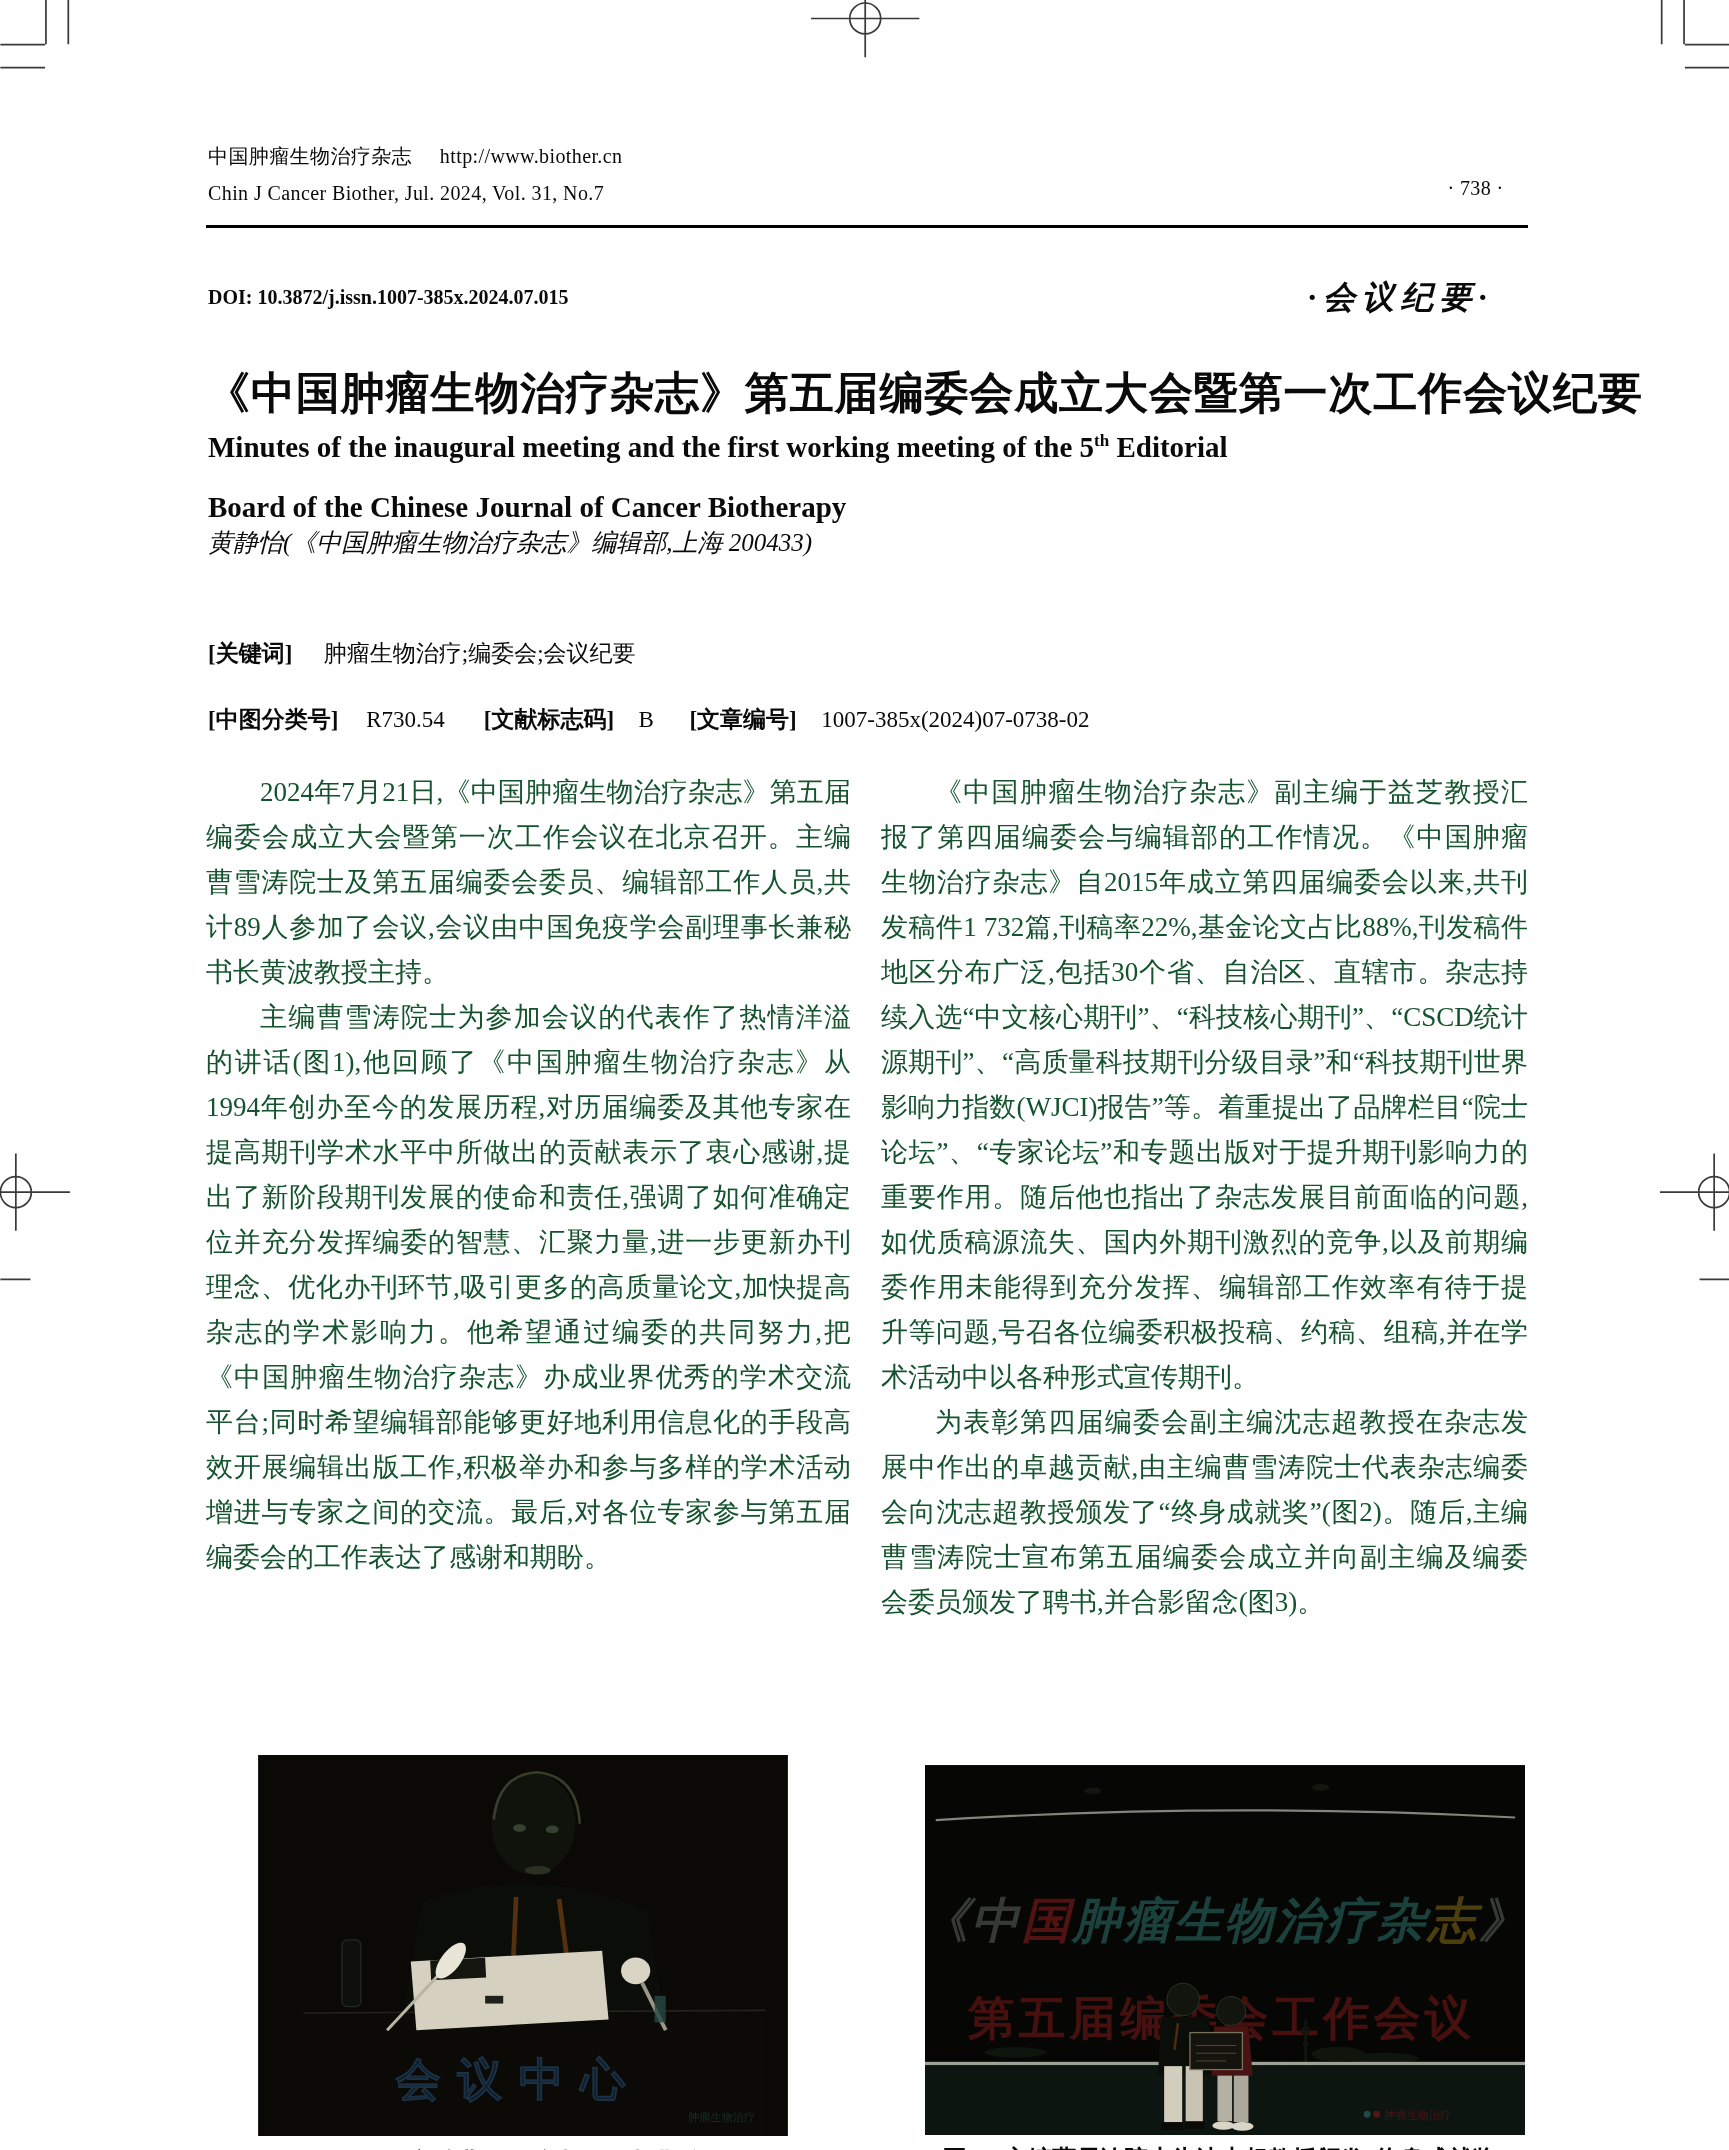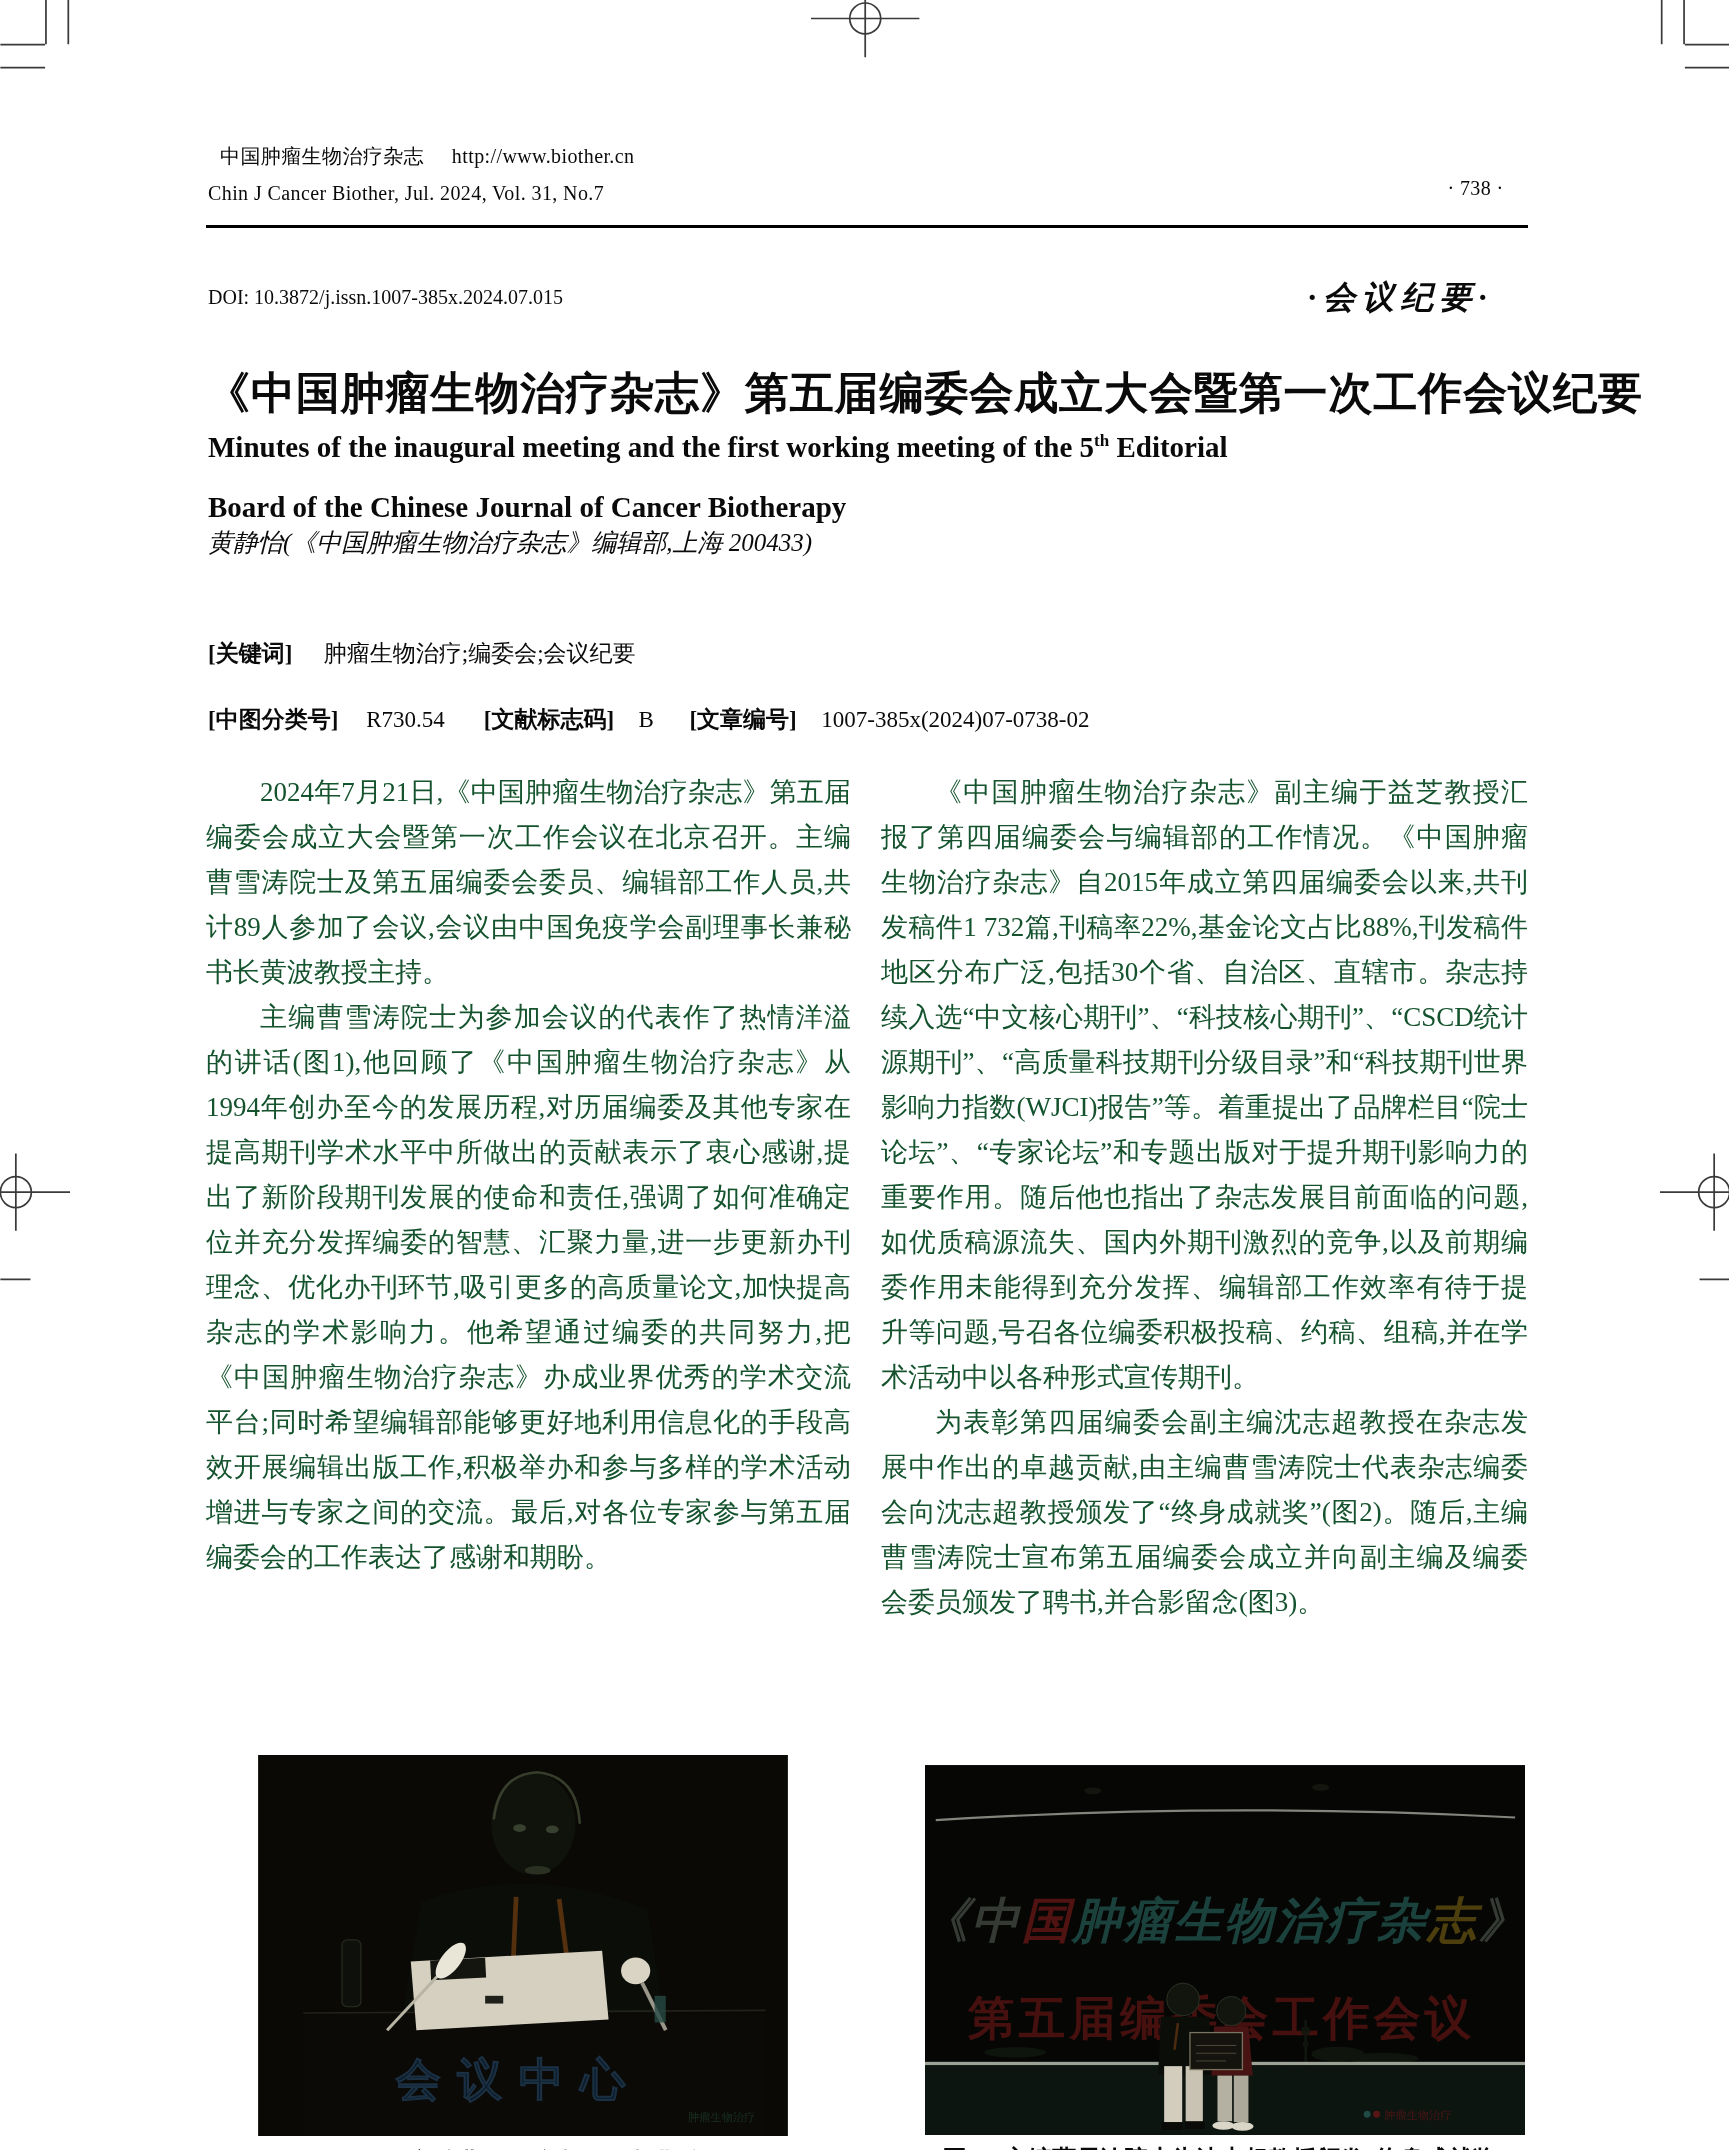--- a/index.html
+++ b/index.html
@@ -1,21 +1,21 @@
 <!DOCTYPE html>
 <html style="font-size:6.9px"><head>
 <meta charset="utf-8">
 <style>
   html,body{margin:0;padding:0;background:#e8e8e8;}
   .page{position:relative;width:1730px;height:2389px;background:#ffffff;overflow:hidden;
         font-family:"Liberation Serif","DejaVu Serif",serif;color:#0a0a0a;}
   .abs{position:absolute;}
   .header-line{font-size:20px;letter-spacing:0.4px;white-space:nowrap;}
   .rule{background:#000;}
-  .doi{font-size:20px;font-weight:normal;white-space:nowrap;}
+  .doi{font-size:20px;font-weight:bold;white-space:nowrap;}
   .col-label{font-size:32px;font-weight:bold;font-style:italic;letter-spacing:6.9px;white-space:nowrap;}
   .title-cn{font-size:44px;font-weight:bold;text-align:right;letter-spacing:0.9px;
             font-family:Liberation Sans, sans-serif;white-space:nowrap;}
   .title-en{font-size:29px;font-weight:bold;white-space:nowrap;}
   .title-en sup{font-size:17px;}
   .author{font-size:25px;font-style:italic;white-space:nowrap;}
   .meta-line{font-size:23px;white-space:nowrap;}
   .meta-line b{font-weight:bold;}
   .bodycol{font-size:27px;line-height:45px;text-align:justify;text-justify:inter-ideograph;color:#14532d;}
   .bodycol p{margin:0;text-indent:2em;}
@@ -53,21 +53,21 @@
         <path d="M0,2772 H162 M36,2682 V2862"></path>
       </g>
       <g>
         <circle cx="3985" cy="2772" r="36"></circle>
         <path d="M3859,2772 H4021 M3985,2682 V2862"></path>
       </g>
       <path d="M0,2975 H70 M3951,2975 H4021"></path>
     </g>
   </svg>
 
-  <div class="abs header-line" style="left:220px;top:143px;">
+  <div class="abs header-line" style="left:208px;top:143px;">
     <span>中国肿瘤生物治疗杂志</span>
     <span style="display:inline-block;width:17px;"></span>
     <span>http://www.biother.cn</span>
   </div>
   <div class="abs header-line" style="left:208px;top:182px;">Chin J Cancer Biother, Jul. 2024, Vol. 31, No.7</div>
   <div class="abs header-line" style="left:1411px;top:177px;width:129px;text-align:center;">· 738 ·</div>
   <div class="abs rule" style="left:206px;top:225px;width:1322px;height:2.6px;"></div>
 
   <div class="abs doi" style="left:208px;top:286px;">DOI: 10.3872/j.issn.1007-385x.2024.07.015</div>
   <div class="abs col-label" style="left:1308px;top:276px;">·会议纪要·</div>

